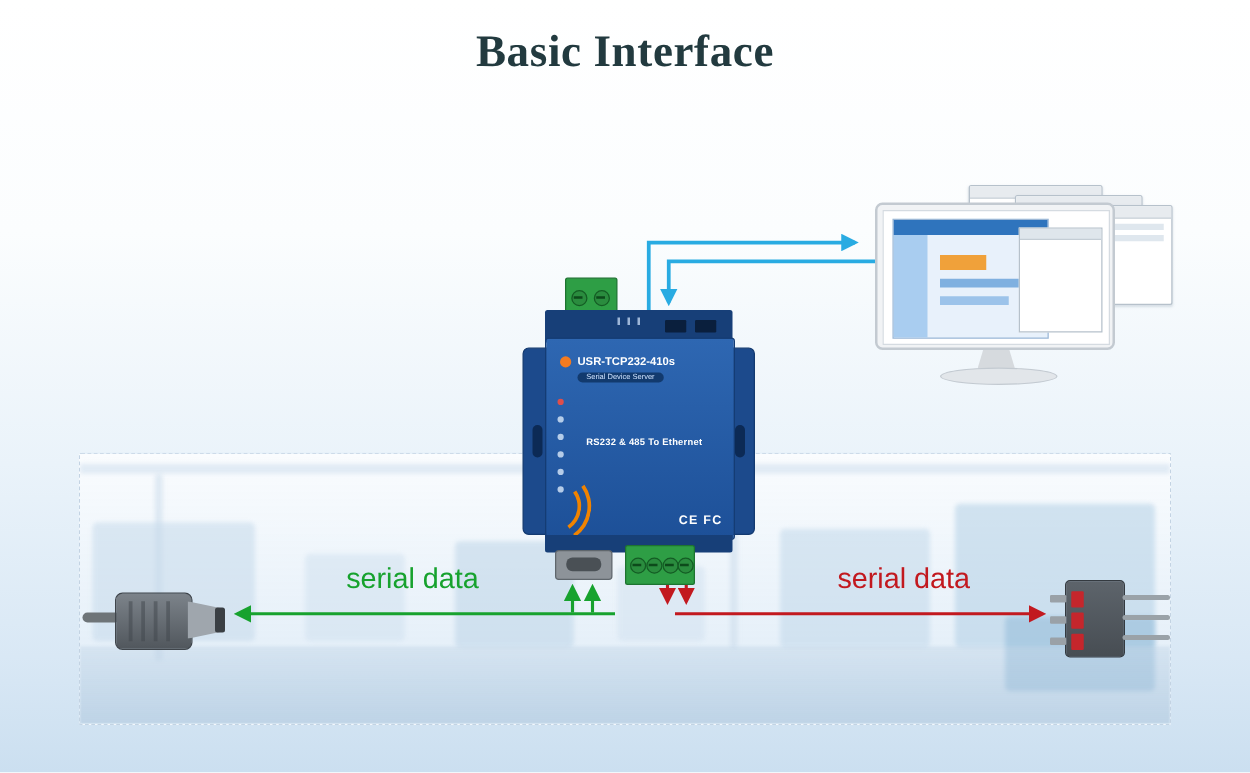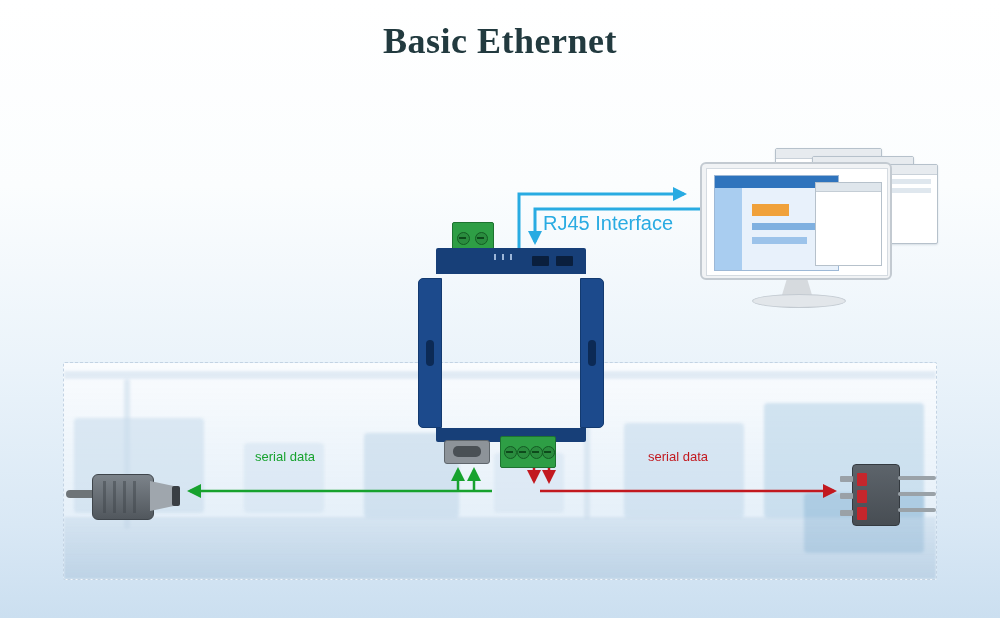--- a/index.html
+++ b/index.html
@@ -29,21 +29,21 @@
   .f9{left:60px;top:16px;width:6px;height:150px;background:#cdddec;opacity:.6;}
   .f10{left:520px;top:16px;width:6px;height:140px;background:#cdddec;opacity:.6;}
   .ffloor{position:absolute;left:0;bottom:0;width:100%;height:62px;
     background:linear-gradient(180deg,rgba(186,208,228,.35),rgba(158,188,214,.5));filter:blur(1px);}
 
   
   .arrows{position:absolute;left:0;top:0;z-index:3;pointer-events:none;}
 
   
   .rj45-label{position:absolute;left:543px;top:212px;font-size:20px;color:#29abe2;z-index:5;}
-  .serial-label{position:absolute;top:449px;width:150px;font-size:13px;font-weight:500;z-index:5;}
+  .serial-label{position:absolute;top:449px;width:150px;text-align:center;font-size:23px;font-weight:500;z-index:5;}
   .serial-green-label{left:255px;color:#17a22e;}
   .serial-red-label{left:648px;color:#c2191f;}
 
   
   .win{position:absolute;background:#ffffff;border:1px solid #b6c1cb;border-radius:2px;z-index:2;box-shadow:0 1px 2px rgba(120,140,160,.25);}
   .win .whead{height:9px;background:#e7ebef;border-bottom:1px solid #c9d1d9;}
   .win .wrow{height:5px;margin:4px 6px;background:#dfe7ee;}
   .monitor{position:absolute;left:700px;top:162px;width:192px;height:118px;z-index:2;
     background:#f1f3f5;border:2px solid #c3cad1;border-radius:6px;padding:4px;box-sizing:border-box;}
   .screen{position:relative;width:100%;height:100%;background:#ffffff;border:1px solid #d5dbe1;overflow:hidden;}
@@ -113,21 +113,21 @@
   .term-pin{position:absolute;left:-13px;width:13px;height:6px;background:#9aa1a7;border-radius:1px;}
   .tp1{top:11px;} .tp2{top:28px;} .tp3{top:45px;}
   .term-wire{position:absolute;left:898px;width:38px;height:4px;background:#9aa2a8;border-radius:2px;z-index:4;}
   .tw1{top:476px;} .tw2{top:492px;} .tw3{top:508px;}
 </style>
 </head>
 <body>
 
 <div class="canvas">
 
-  <div class="title">Basic Ethernet</div>
+  <div class="title">Basic Interface</div>
 
   <div class="factory">
     <div class="fshape f8"></div>
     <div class="fshape f9"></div>
     <div class="fshape f10"></div>
     <div class="fshape f1"></div>
     <div class="fshape f2"></div>
     <div class="fshape f3"></div>
     <div class="fshape f4"></div>
     <div class="fshape f5"></div>
@@ -157,21 +157,20 @@
       <path d="M458,490 L458,470" marker-end="url(#ah-green)"></path>
       <path d="M474,490 L474,470" marker-end="url(#ah-green)"></path>
     </g>
     <g stroke="#c2191f" stroke-width="2.5" fill="none">
       <path d="M534,468 L534,481" marker-end="url(#ah-red)"></path>
       <path d="M549,468 L549,481" marker-end="url(#ah-red)"></path>
       <path d="M540,491 L834,491" marker-end="url(#ah-red)"></path>
     </g>
   </svg>
 
-  <span class="rj45-label">RJ45 Interface</span>
   <span class="serial-label serial-green-label">serial data</span>
   <span class="serial-label serial-red-label">serial data</span>
 
   <div class="win" style="left:775px;top:148px;width:105px;height:68px;">
     <div class="whead"></div>
     <div class="wrow"></div>
     <div class="wrow"></div>
   </div>
   <div class="win" style="left:812px;top:156px;width:100px;height:72px;">
     <div class="whead"></div>
@@ -212,20 +211,35 @@
       <div class="tick tk3"></div>
       <div class="slot sl1"></div>
       <div class="slot sl2"></div>
     </div>
     <div class="dev-flange left">
       <div class="flange-hole"></div>
     </div>
     <div class="dev-flange right">
       <div class="flange-hole"></div>
     </div>
+    <div class="dev-front">
+      <div class="dev-logo-dot"></div>
+      <div class="dev-model">USR-TCP232-410s</div>
+      <div class="dev-tagline">Serial Device Server</div>
+      <div class="led on l1"></div>
+      <div class="led l2"></div>
+      <div class="led l3"></div>
+      <div class="led l4"></div>
+      <div class="led l5"></div>
+      <div class="led l6"></div>
+      <div class="dev-func">RS232 &amp; 485 To Ethernet</div>
+      <div class="arc arc2"></div>
+      <div class="arc arc1"></div>
+      <div class="dev-certs">CE FC</div>
+    </div>
     <div class="dev-bottom"></div>
     <div class="dev-db9">
       <div class="dev-db9-face"></div>
     </div>
     <div class="dev-term2">
       <div class="screw bs1"></div>
       <div class="screw bs2"></div>
       <div class="screw bs3"></div>
       <div class="screw bs4"></div>
     </div>

